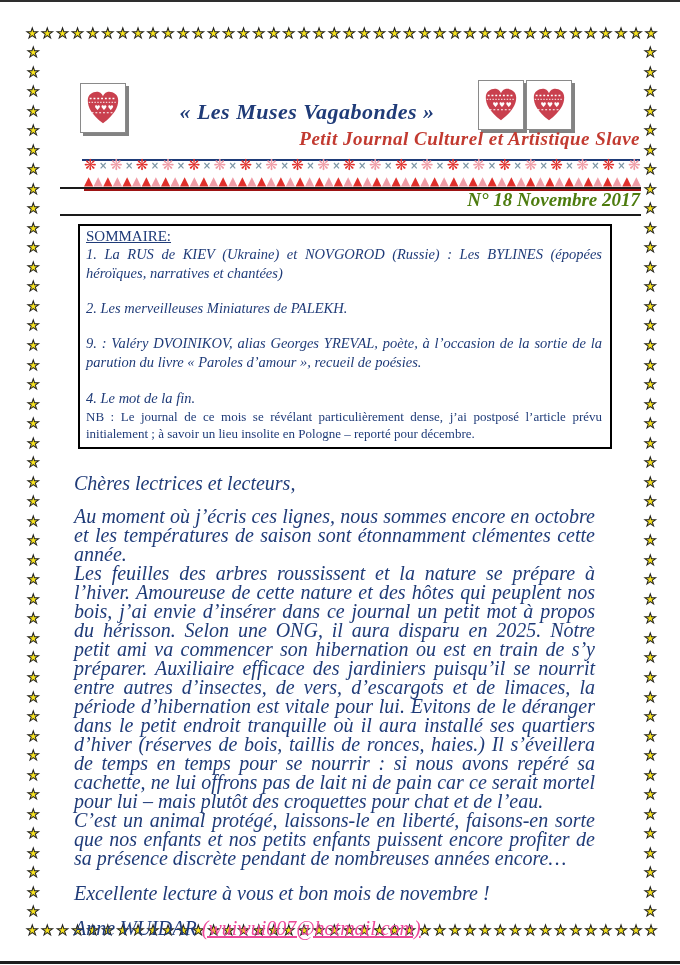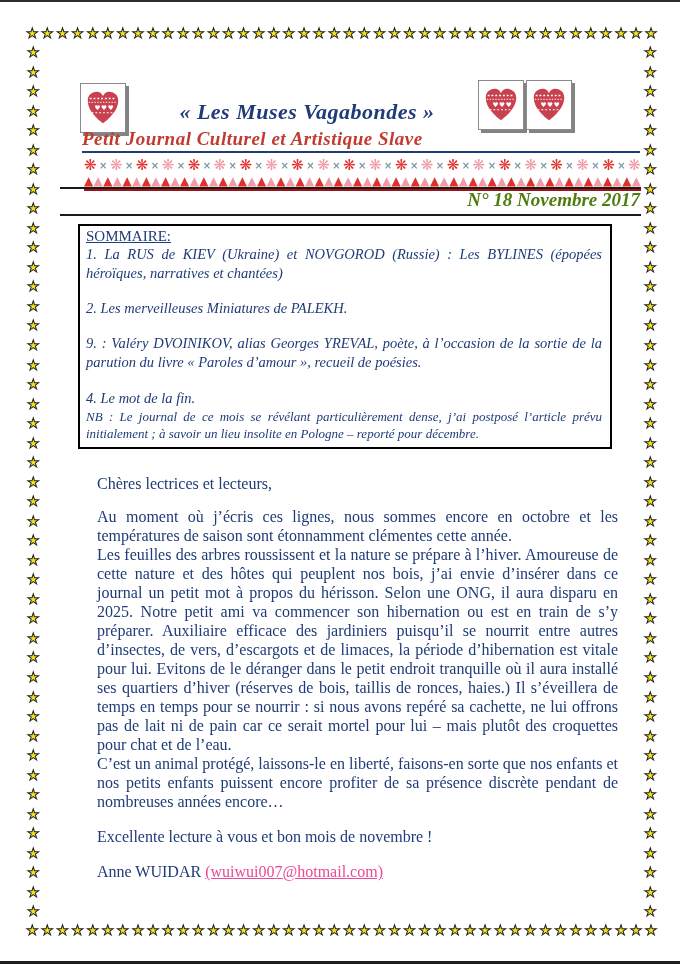--- a/index.html
+++ b/index.html
@@ -20,22 +20,22 @@
   #stars-bottom{left:26px;top:923px;width:632px;}
   #stars-left{left:27px;top:45px;height:874px;width:16px;}
   #stars-right{left:644px;top:45px;height:874px;width:16px;}
 
   
   .heart-card{width:44px;height:48px;background:#fff;border:1px solid #8a8a8a;
               box-shadow:3px 3px 0 rgba(90,90,90,.75);
               display:flex;align-items:center;justify-content:center;}
   .page-title{left:142px;top:99px;width:330px;text-align:center;
               font-style:italic;font-weight:bold;font-size:22px;color:#1f3b78;letter-spacing:.5px;}
-  .subtitle-wrap{left:82px;top:128px;width:558px;
-                 border-bottom:2px solid #1f3b78;padding-bottom:1px;}
+  .subtitle-wrap{left:82px;top:128px;width:558px;text-align:right;
+                 border-bottom:2px solid #1f3b78;padding-bottom:9px;}
   .subtitle{font-style:italic;font-weight:bold;font-size:19px;color:#c23a30;letter-spacing:.5px;}
 
   
   #ornament{left:84px;top:157px;width:557px;}
   .orn-row1{display:flex;justify-content:space-between;align-items:center;height:17px;overflow:hidden;}
   .orn-flower{font-family:"DejaVu Sans",sans-serif;font-size:15px;line-height:1;}
   .orn-cross{font-family:"DejaVu Sans",sans-serif;font-size:10px;font-weight:bold;color:#7d96a6;line-height:1;}
   .orn-row2{display:flex;justify-content:space-between;height:13px;overflow:hidden;
             border-bottom:3px solid #9e1414;margin-top:1px;}
   .orn-tri{font-family:"DejaVu Sans",sans-serif;font-size:12px;line-height:1;}
@@ -45,24 +45,24 @@
             font-style:italic;font-weight:bold;font-size:19px;color:#4d7c0f;}
 
   
   #sommaire{left:78px;top:224px;width:534px;height:225px;border:2px solid #000;
             box-sizing:border-box;padding:2px 8px 0 6px;background:#fff;}
   .som-heading{margin:0;font-size:15px;color:#1f3b78;text-decoration:underline;font-weight:normal;}
   .som-item{margin:0 0 16px 0;font-style:italic;font-size:14.5px;line-height:19px;
             color:#1f3b78;text-align:justify;}
   .som-item:nth-child(3){margin-bottom:17px;}
   .som-item.last{margin-bottom:0;}
-  .som-nb{margin:0;font-style:italic;font-size:13px;line-height:17px;color:#1f3b78;text-align:justify;}
-
-  
-  #letter{left:97px;top:474px;width:521px;color:#1f3b78;font-size:16px;}
+  .som-nb{margin:0;font-size:13px;line-height:17px;color:#1f3b78;text-align:justify;}
+
+  
+  #letter{left:74px;top:474px;width:521px;color:#1f3b78;font-style:italic;font-size:20px;}
   #letter p{margin:0;line-height:19px;}
   .salutation{margin-bottom:14px !important;}
   .para{text-align:justify;}
   .para-last{margin-bottom:16px !important;}
   .closing{margin-bottom:16px !important;}
   .sig-name{color:#1f3b78;}
   .sig-link{color:#ec4899;text-decoration:underline;cursor:pointer;}
 </style>
 </head>
 <body>

